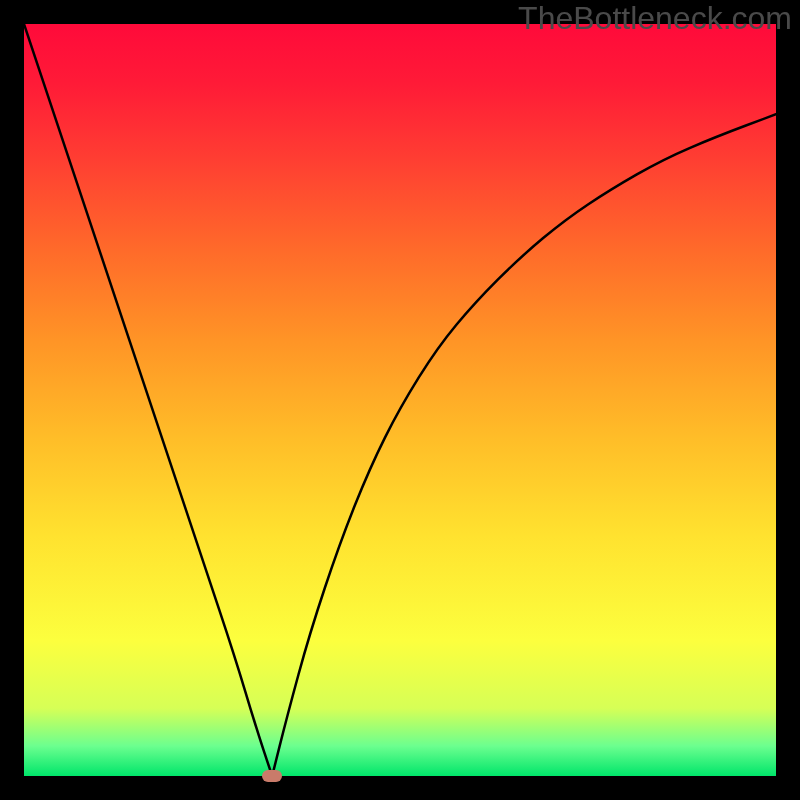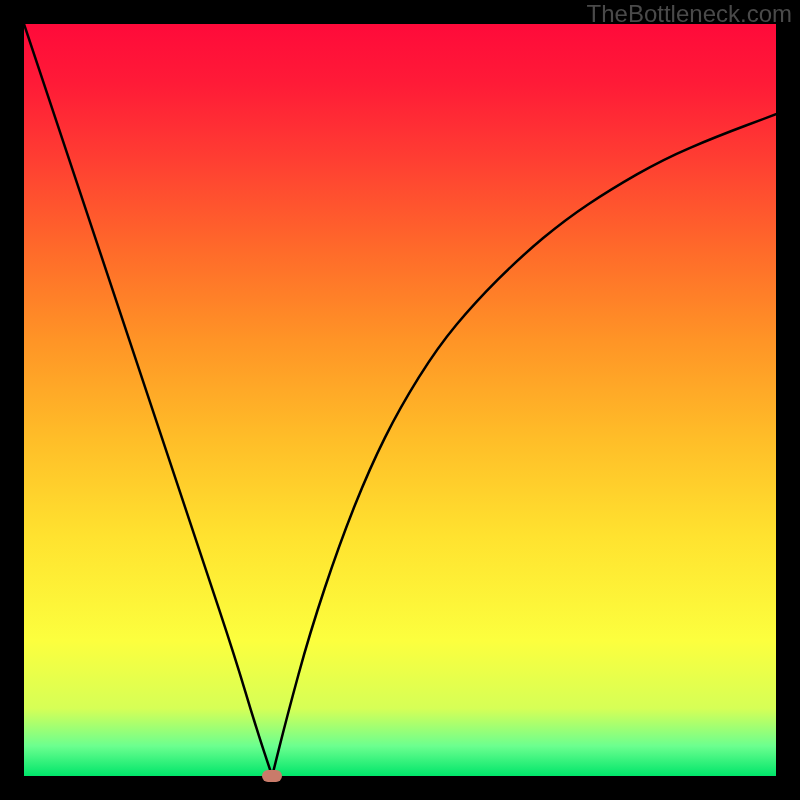--- a/index.html
+++ b/index.html
@@ -28,21 +28,21 @@
       #fcff3e 82%,
       #d6ff56 91%,
       #6cff8f 96%,
       #00e56a 100%);
   }
   .watermark {
     position: absolute;
     top: 0px;
     right: 8px;
     color: #4a4a4a;
-    font-size: 24px;
+    font-size: 32px;
     font-weight: 400;
     letter-spacing: 0px;
     user-select: none;
   }
   svg.curve {
     position: absolute;
     left: 0;
     top: 0;
     width: 752px;
     height: 752px;

